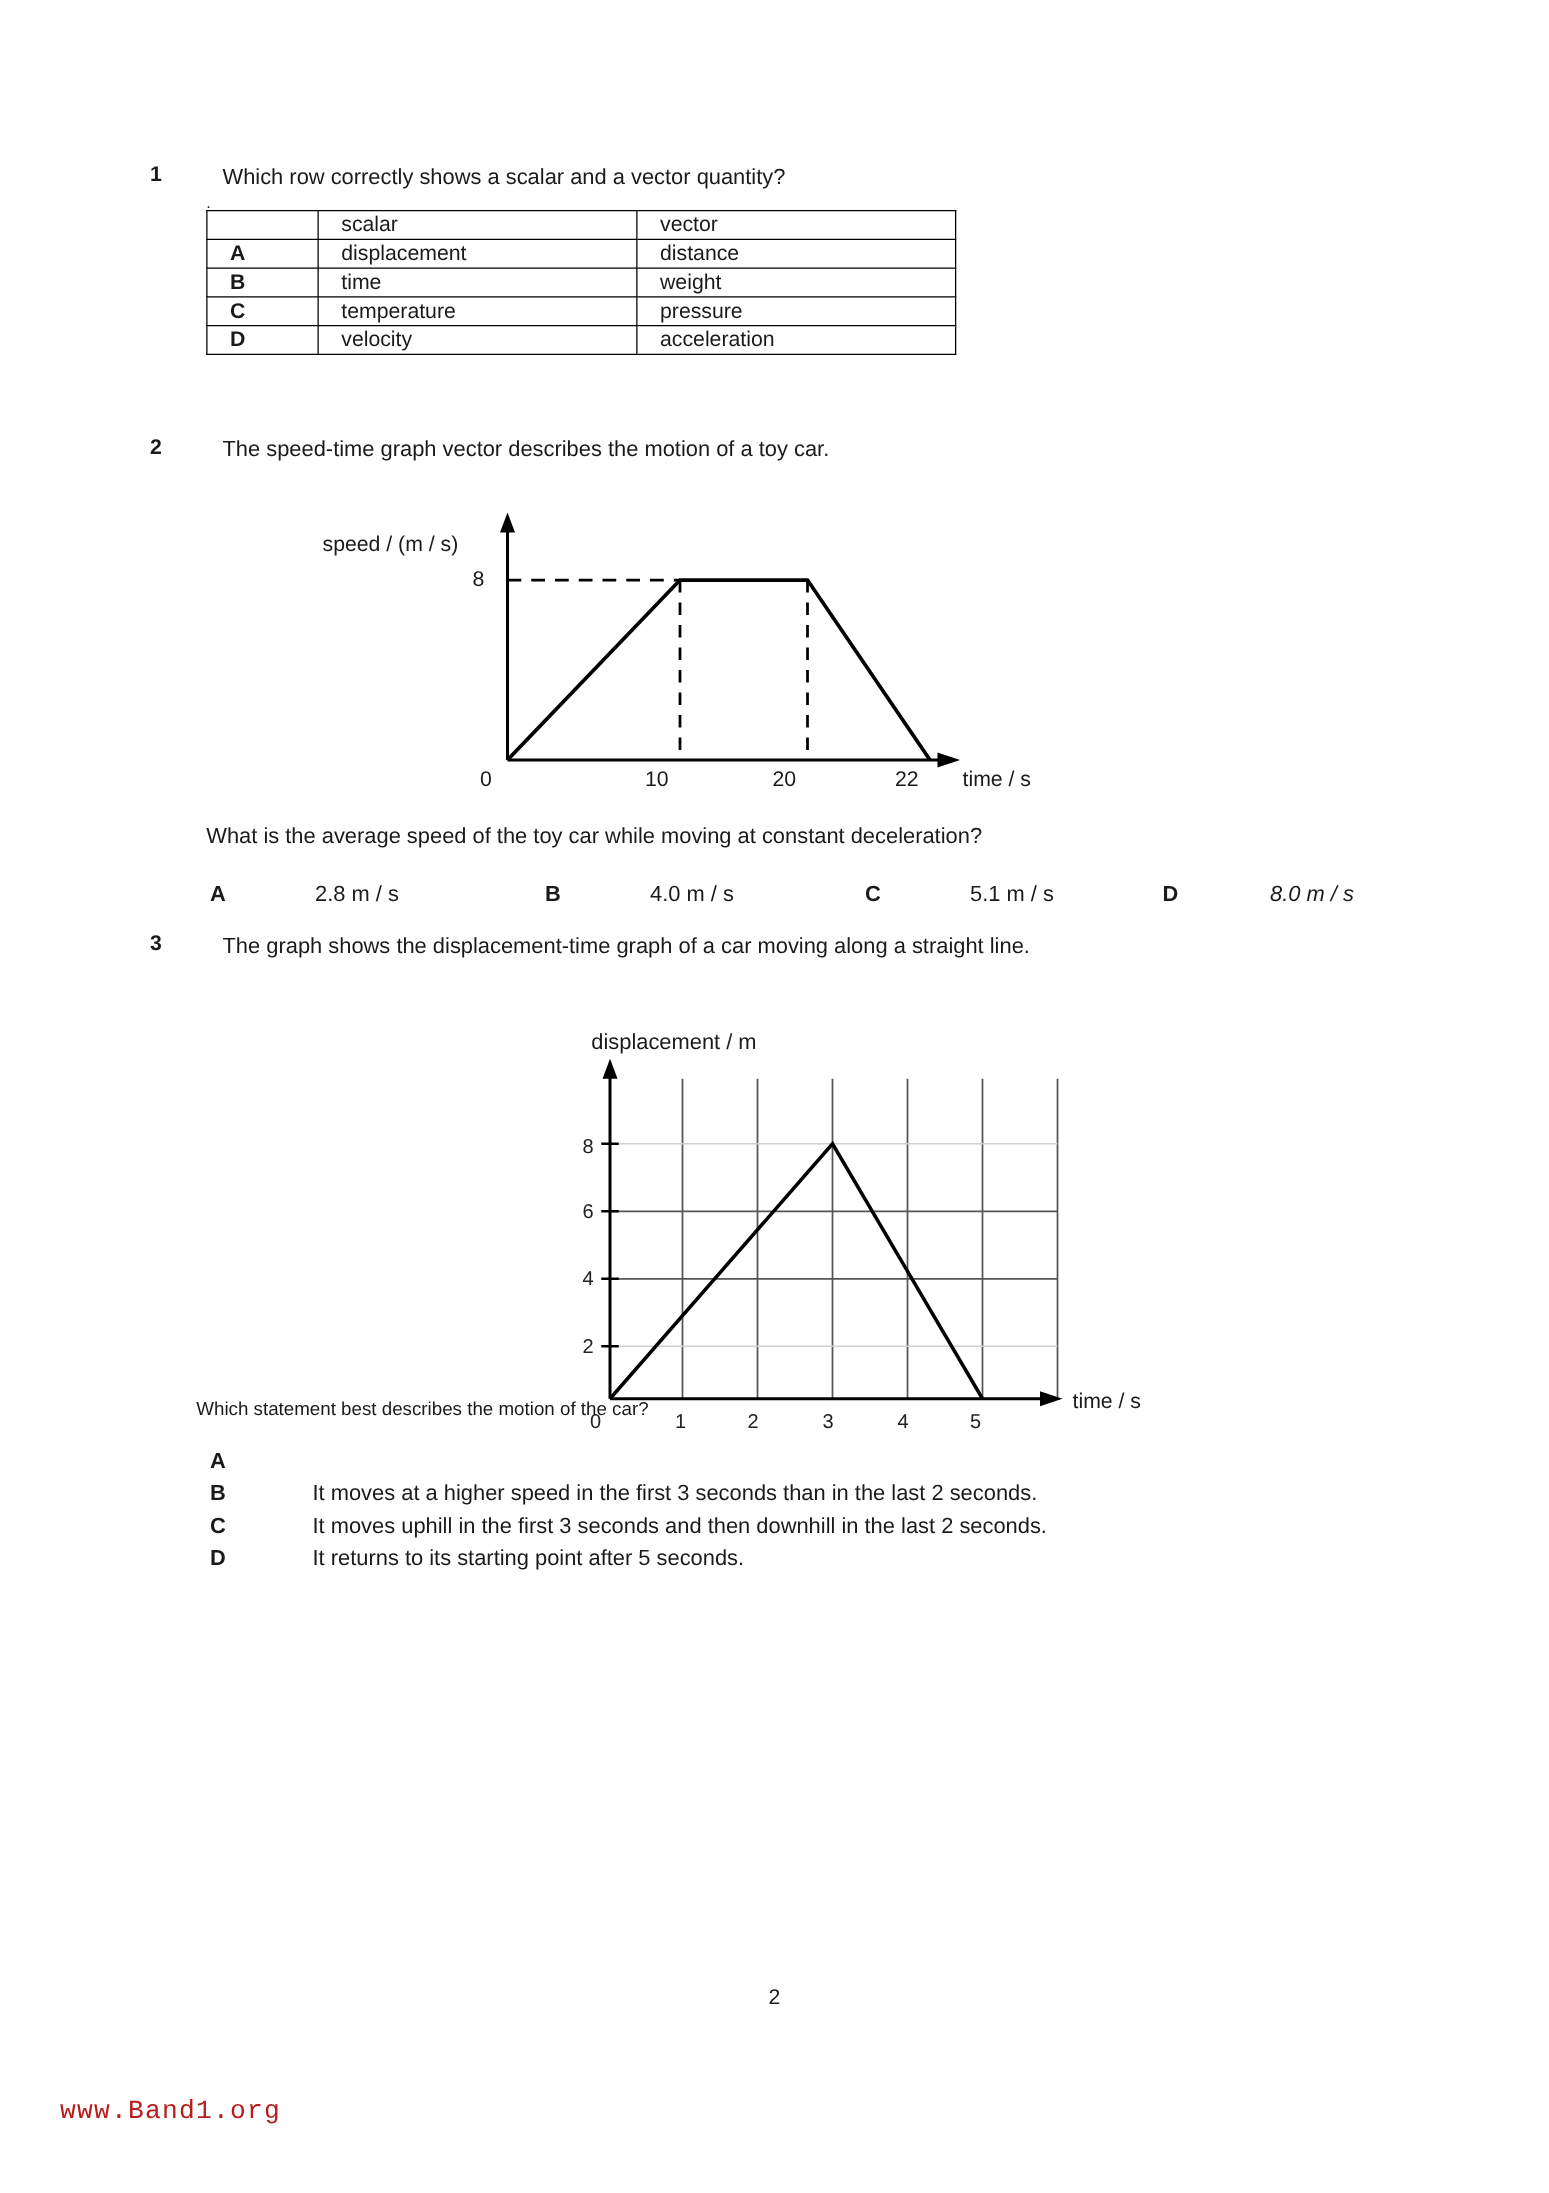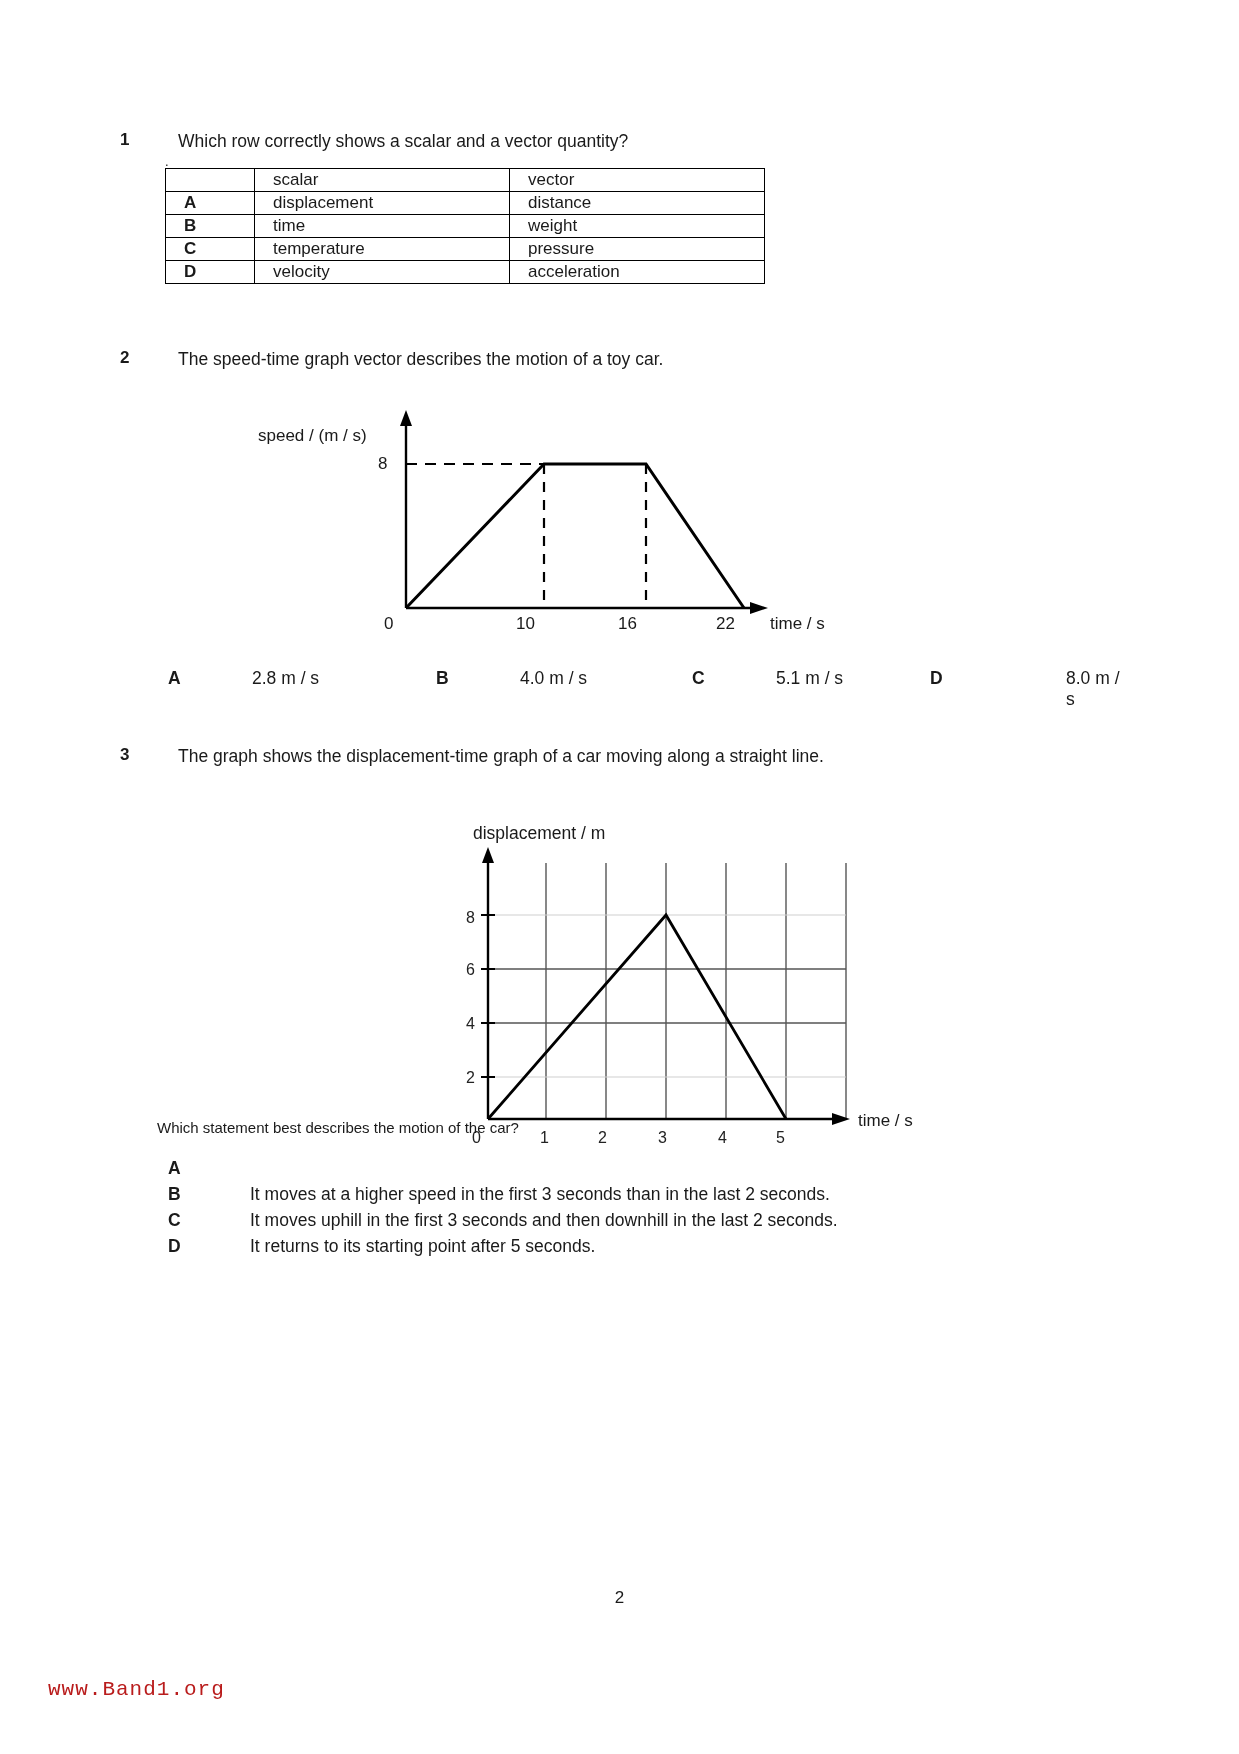--- a/index.html
+++ b/index.html
@@ -239,50 +239,51 @@
   <div class="q" id="q2">
     <div class="q-num">2</div>
     <div class="q-stem">The speed-time graph vector describes the motion of a toy car.</div>
 
     <div class="fig2">
       <div class="axis-label-y">speed / (m / s)</div>
       <div class="axis-label-x">time / s</div>
       <div class="tick-8">8</div>
       <div class="t0">0</div>
       <div class="t10">10</div>
-      <div class="t16">16</div>
+      <div class="t16">20</div>
       <div class="t22">22</div>
 
       <svg width="800" height="260" style="position:absolute;left:0;top:0;">
 
         <line x1="228" y1="226" x2="228" y2="38" stroke="#000" stroke-width="2.4"></line>
         <polygon points="228,28 222,44 234,44" fill="#000"></polygon>
 
         <line x1="228" y1="226" x2="578" y2="226" stroke="#000" stroke-width="2.4"></line>
         <polygon points="590,226 572,220 572,232" fill="#000"></polygon>
 
         <line x1="228" y1="82" x2="366" y2="82" stroke="#000" stroke-width="2.2" stroke-dasharray="11,8"></line>
 
         <line x1="366" y1="82" x2="366" y2="226" stroke="#000" stroke-width="2.2" stroke-dasharray="10,8"></line>
         <line x1="468" y1="82" x2="468" y2="226" stroke="#000" stroke-width="2.2" stroke-dasharray="10,8"></line>
 
         <polyline points="228,226 366,82 468,82 566,226" fill="none" stroke="#000" stroke-width="3"></polyline>
       </svg>
     </div>
 
+    <div class="q2-question">What is the average speed of the toy car while moving at constant deceleration?</div>
 
     <div class="opts-row">
       <span class="ol" style="left:0px;">A</span>
       <span class="ov" style="left:84px;">2.8 m / s</span>
       <span class="ol" style="left:268px;">B</span>
       <span class="ov" style="left:352px;">4.0 m / s</span>
       <span class="ol" style="left:524px;">C</span>
       <span class="ov" style="left:608px;">5.1 m / s</span>
       <span class="ol" style="left:762px;">D</span>
-      <span class="ov" style="left:898px;">8.0 m / s</span>
+      <span class="ov" style="left:848px;font-style:italic;">8.0 m / s</span>
     </div>
   </div>
 
   <div class="q" id="q3">
     <div class="q-num">3</div>
     <div class="q-stem">The graph shows the displacement-time graph of a car moving along a straight line.</div>
 
     <div class="fig3">
       <div class="title">displacement / m</div>
       <div class="axis-label-x">time / s</div>

